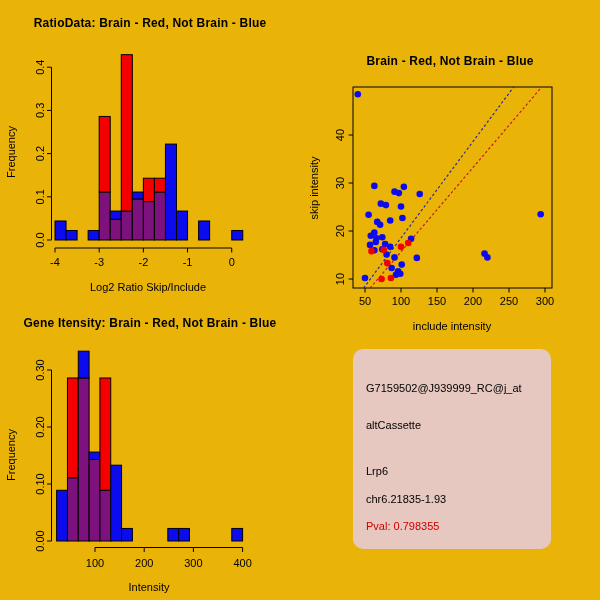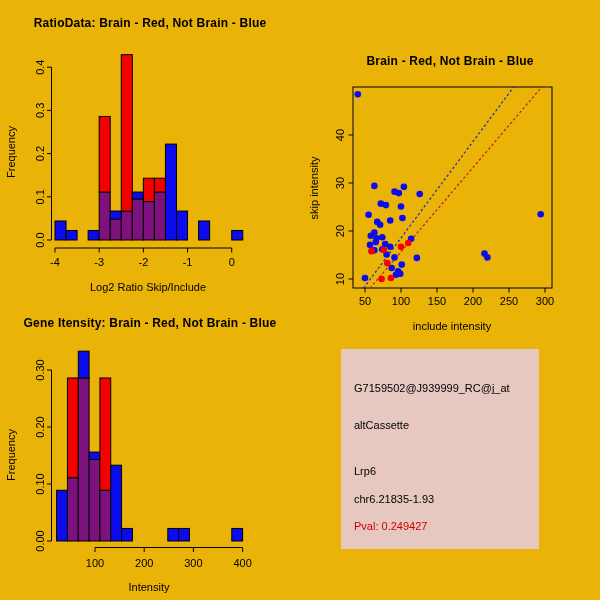--- a/index.html
+++ b/index.html
@@ -9,21 +9,21 @@
   #panel-tl{left:0;top:0;}
   #panel-tr{left:300px;top:0;margin-top:38px;}
   #panel-bl{left:0;top:300px;text-align:center;}
   #panel-br{left:300px;top:300px;}
   svg{position:absolute;left:0;top:0;}
   svg text{fill:#000;text-anchor:middle;}
   .title{font-size:12px;font-weight:bold;letter-spacing:0.2px;}
   .axis-label{font-size:11px;}
   .tick-label{font-size:11px;}
   .ax{stroke:#000;stroke-width:1;}
-  .infobox{position:absolute;left:41px;top:49px;width:198px;height:200px;}
+  .infobox{position:absolute;left:53px;top:49px;width:198px;height:200px;border-radius:10px;}
   .infoline{position:absolute;left:13px;font-size:11px;white-space:pre;}
 </style>
 </head>
 <body>
 
 <div class="canvas">
 
   <div class="panel" id="panel-tl">
     <svg width="300" height="300">
       <text class="title" x="150" y="27">RatioData: Brain - Red, Not Brain - Blue</text>
@@ -193,17 +193,17 @@
         </g>
     </svg>
   </div>
 
   <div class="panel" id="panel-br">
     <div class="infobox" id="infobox" style="background: rgb(231, 200, 192);">
       <div class="infoline" style="top: 33px; color: rgb(0, 0, 0);">G7159502@J939999_RC@j_at</div>
       <div class="infoline" style="top: 70px; color: rgb(0, 0, 0);">altCassette</div>
       <div class="infoline" style="top: 107px; color: rgb(0, 0, 0); margin-top: 9px;">Lrp6</div>
       <div class="infoline" style="top: 144px; color: rgb(0, 0, 0);">chr6.21835-1.93</div>
-      <div class="infoline" style="top: 171px; color: rgb(205, 0, 0);">Pval: 0.249427</div>
+      <div class="infoline" style="top: 171px; color: rgb(205, 0, 0);">Pval: 0.798355</div>
     </div>
   </div>
 
 </div>
 
 </body></html>

